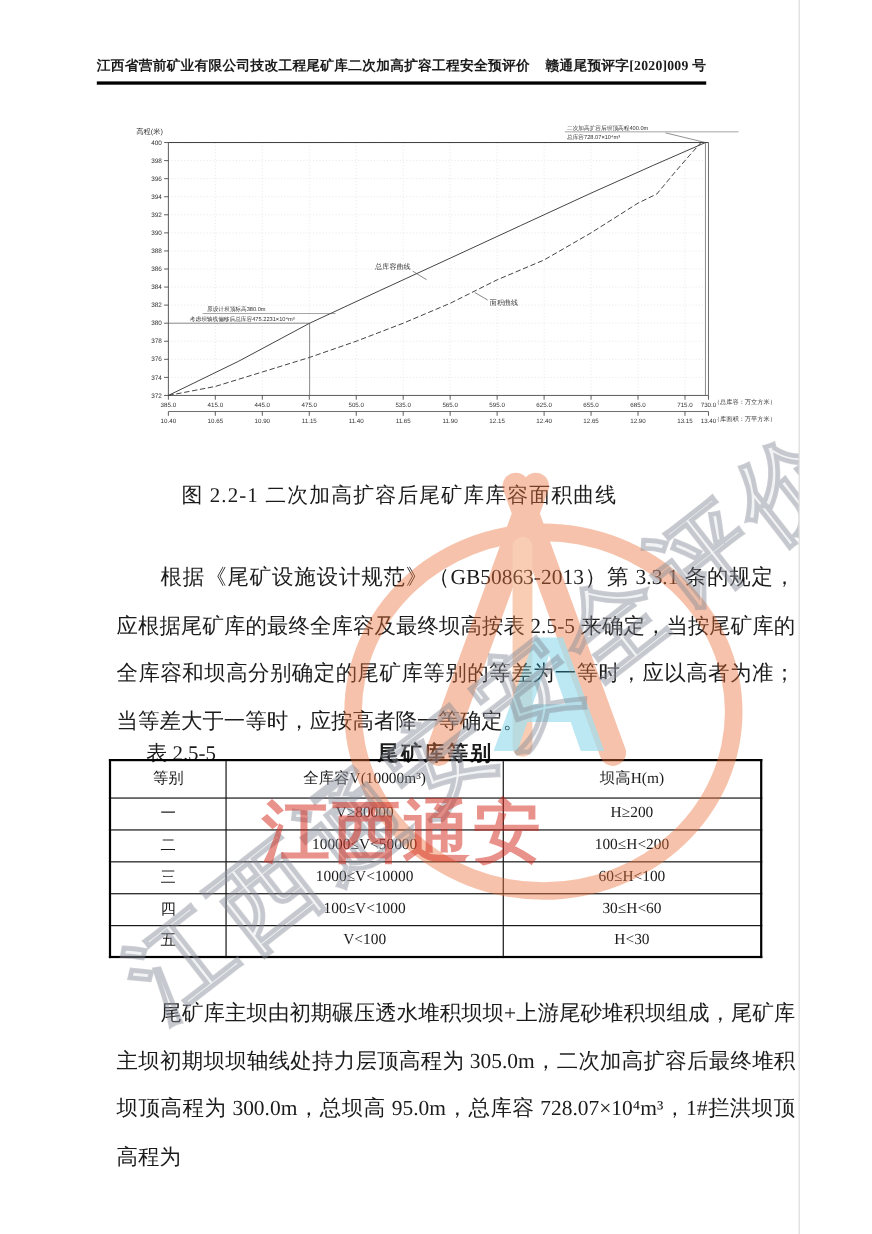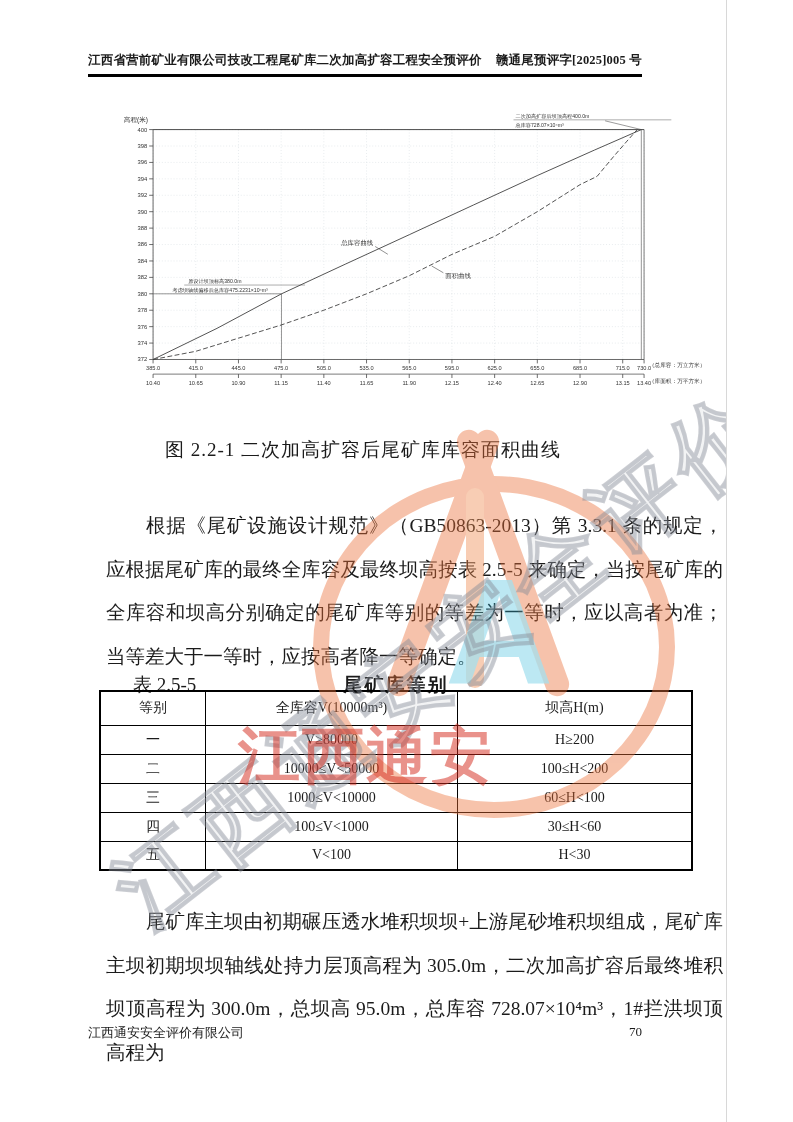--- a/index.html
+++ b/index.html
@@ -52,21 +52,21 @@
   .wm-logo .a-glyph{position:absolute;left:150px;top:128px;font-size:150px;line-height:1;font-weight:700;
            font-family:"Liberation Sans","DejaVu Sans",sans-serif;color:rgba(42,181,216,0.75);}
 </style>
 </head>
 <body>
 
 <div class="page">
 
   <div class="pg-header">
     <span>江西省营前矿业有限公司技改工程尾矿库二次加高扩容工程安全预评价</span>
-    <span>赣通尾预评字[2025]005 号</span>
+    <span>赣通尾预评字[2020]009 号</span>
   </div>
   <div class="header-rule"></div>
 
   <div class="chart-wrap">
     <svg id="chartsvg" viewBox="0 0 620 318">
         <line x1="36" y1="20" x2="540" y2="20" stroke="#d8dde2" stroke-width="0.6" stroke-dasharray="1,2"></line>
         <line x1="36" y1="36.85714285714286" x2="540" y2="36.85714285714286" stroke="#d8dde2" stroke-width="0.6" stroke-dasharray="1,2"></line>
         <line x1="36" y1="53.71428571428572" x2="540" y2="53.71428571428572" stroke="#d8dde2" stroke-width="0.6" stroke-dasharray="1,2"></line>
         <line x1="36" y1="70.57142857142858" x2="540" y2="70.57142857142858" stroke="#d8dde2" stroke-width="0.6" stroke-dasharray="1,2"></line>
         <line x1="36" y1="87.42857142857142" x2="540" y2="87.42857142857142" stroke="#d8dde2" stroke-width="0.6" stroke-dasharray="1,2"></line>
@@ -243,24 +243,20 @@
         <tr>
           <td class="c0">五</td>
           <td class="c1">V&lt;100</td>
           <td class="c2">H&lt;30</td>
         </tr>
       </tbody>
   </table>
 
   <p class="para p2">尾矿库主坝由初期碾压透水堆积坝坝+上游尾砂堆积坝组成，尾矿库主坝初期坝坝轴线处持力层顶高程为 305.0m，二次加高扩容后最终堆积坝顶高程为 300.0m，总坝高 95.0m，总库容 728.07×10⁴m³，1#拦洪坝顶高程为</p>
 
-  <div class="pg-footer">
-    <span>江西通安安全评价有限公司</span>
-    <span>70</span>
-  </div>
 
   <div class="wm wm-logo">
     <div class="ring"></div>
     <div class="bar bar1"></div>
     <div class="bar bar2"></div>
     <div class="bar bar3"></div>
     <div class="a-glyph">A</div>
   </div>
   <div class="wm wm-diag">江西通安安全评价</div>
   <div class="wm wm-red">江西通安</div>

